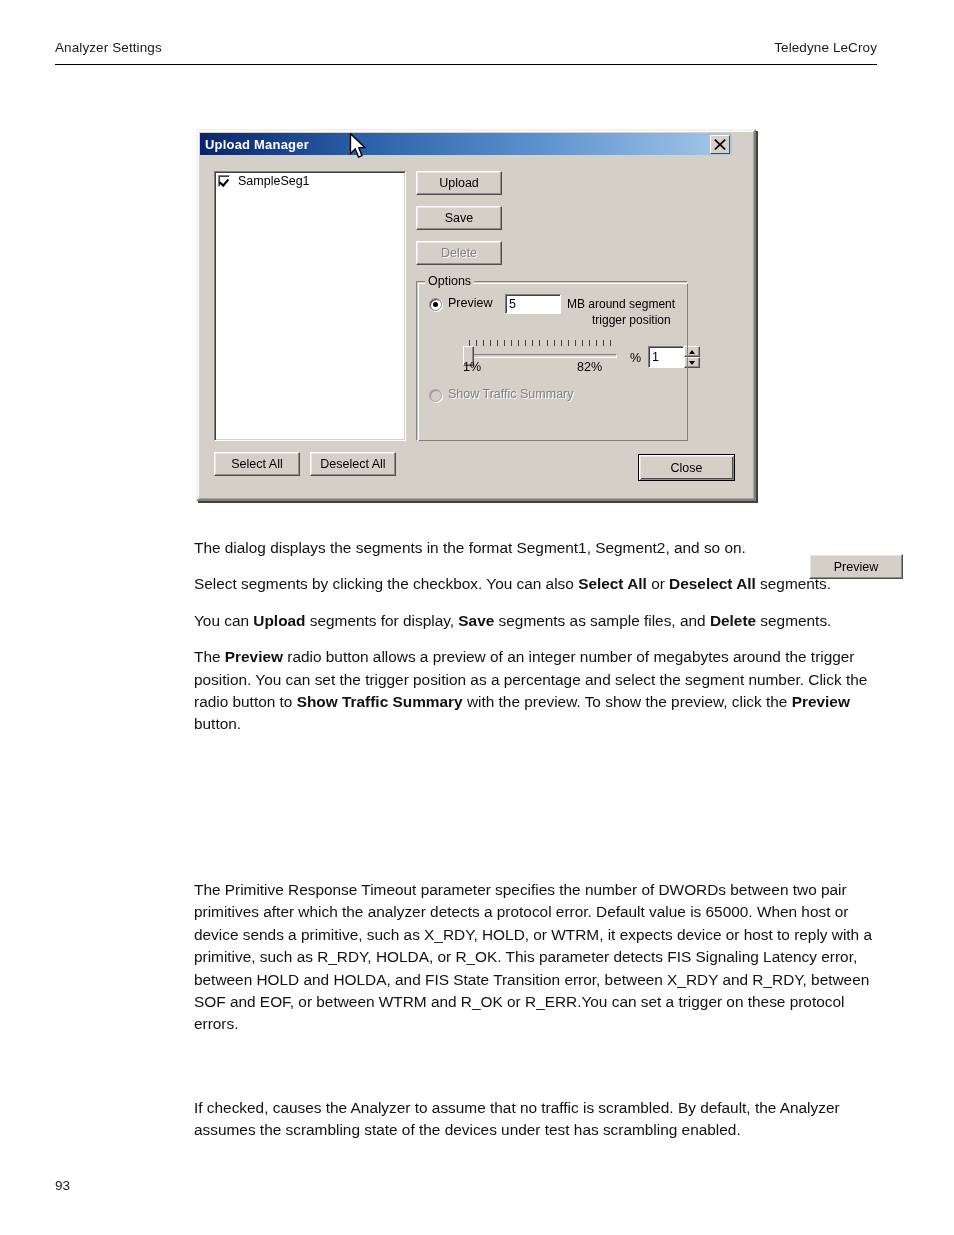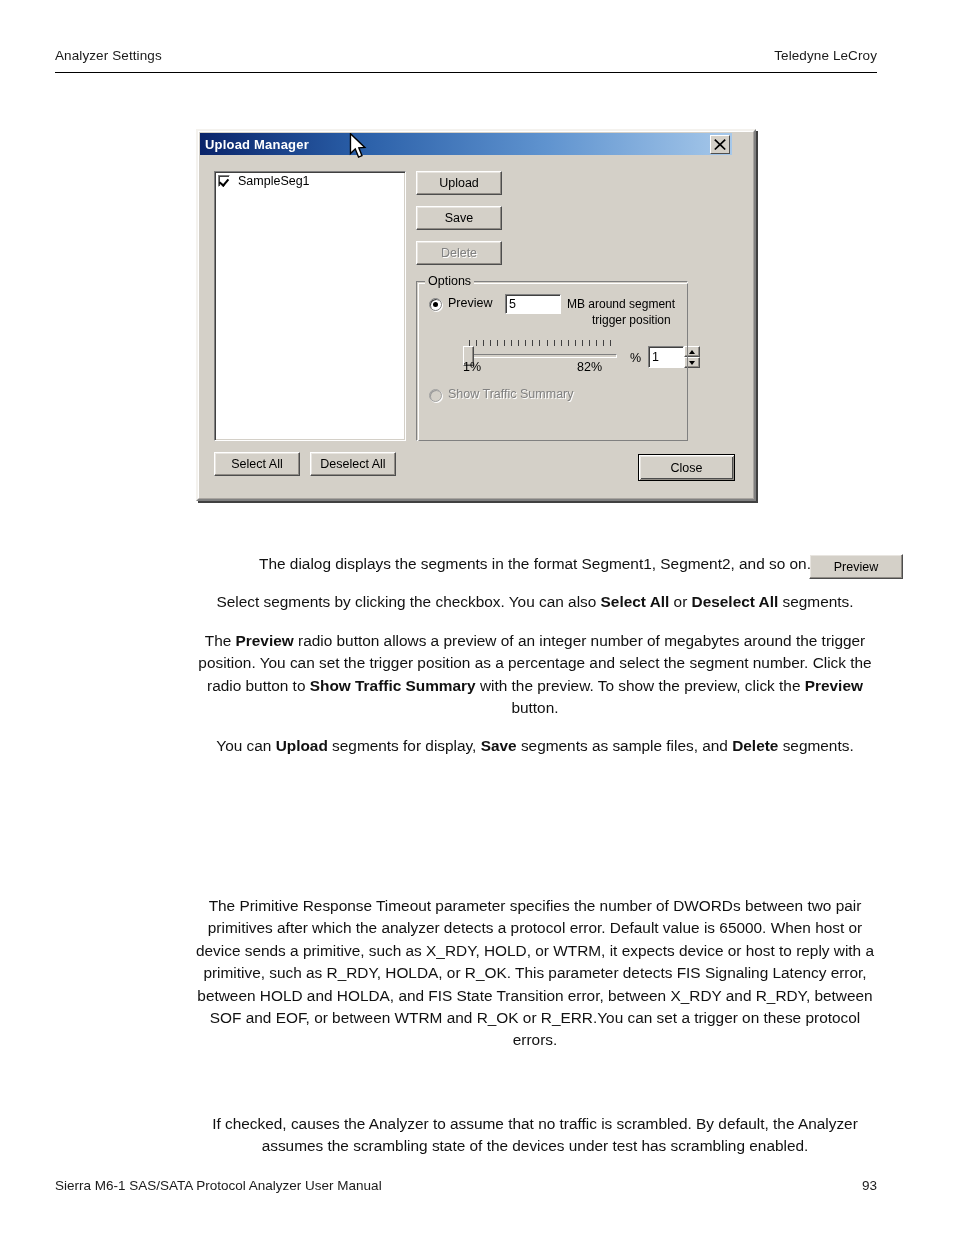--- a/index.html
+++ b/index.html
@@ -13,21 +13,21 @@
     position: relative;
     font-family: "Liberation Sans", sans-serif;
     color: #000000;
     overflow: hidden;
   }
 
   
   .page-header {
     position: absolute;
     left: 55px;
-    top: 48px;
+    top: 40px;
     width: 822px;
     display: flex;
     justify-content: space-between;
     align-items: flex-end;
     font-size: 13.5px;
     color: #1a1a1a;
     letter-spacing: 0.1px;
   }
   .page-header .rule {
     position: absolute;
@@ -54,22 +54,21 @@
   
   .body-copy {
     position: absolute;
     left: 194px;
     width: 682px;
     font-size: 15.4px;
     line-height: 22.4px;
     color: #111111;
   }
   .body-copy p {
-    margin: 16px 0 14px 0;
-    text-align: center;
+    margin: 0 0 14px 0;
   }
   .body-copy b { font-weight: bold; }
 
   #para-block-1 { top: 537px; }
   #para-block-2 { top: 879px; }
   #para-block-3 { top: 1097px; }
 
   
   .dialog {
     position: absolute;
@@ -544,26 +543,25 @@
   <div class="win-btn default-btn" id="btn-close">Close</div>
 </div>
 
 <svg class="cursor-arrow" viewBox="0 0 12 19">
   <path d="M0.5 0.5 L0.5 15 L4 11.6 L6.4 17.6 L8.9 16.6 L6.6 10.8 L11 10.6 Z" fill="#ffffff" stroke="#000000" stroke-width="1"></path>
 </svg>
 
 <div class="body-copy" id="para-block-1">
     <p><span>The dialog displays the segments in the format Segment1, Segment2, and so on.</span></p>
     <p><span>Select segments by clicking the checkbox. You can also </span><b>Select All</b><span> or </span><b>Deselect All</b><span> segments.</span></p>
+    <p><span>You can </span><b>Upload</b><span> segments for display, </span><b>Save</b><span> segments as sample files, and </span><b>Delete</b><span> segments.</span></p>
     <p><span>The </span><b>Preview</b><span> radio button allows a preview of an integer number of megabytes around the trigger position. You can set the trigger position as a percentage and select the segment number. Click the radio button to </span><b>Show Traffic Summary</b><span> with the preview. To show the preview, click the </span><b>Preview</b><span> button.</span></p>
-    <p><span>You can </span><b>Upload</b><span> segments for display, </span><b>Save</b><span> segments as sample files, and </span><b>Delete</b><span> segments.</span></p>
   </div>
 <div class="body-copy" id="para-block-2">
     <p><span>The Primitive Response Timeout parameter specifies the number of DWORDs between two pair primitives after which the analyzer detects a protocol error. Default value is 65000. When host or device sends a primitive, such as X_RDY, HOLD, or WTRM, it expects device or host to reply with a primitive, such as R_RDY, HOLDA, or R_OK. This parameter detects FIS Signaling Latency error, between HOLD and HOLDA, and FIS State Transition error, between X_RDY and R_RDY, between SOF and EOF, or between WTRM and R_OK or R_ERR.You can set a trigger on these protocol errors.</span></p>
   </div>
 <div class="body-copy" id="para-block-3">
     <p><span>If checked, causes the Analyzer to assume that no traffic is scrambled. By default, the Analyzer assumes the scrambling state of the devices under test has scrambling enabled.</span></p>
   </div>
 
 <div class="page-footer">
-  <span>Sierra M6-1 SAS/SATA Protocol Analyzer User Manual</span>
   <span>93</span>
 </div>
 
 </body></html>

